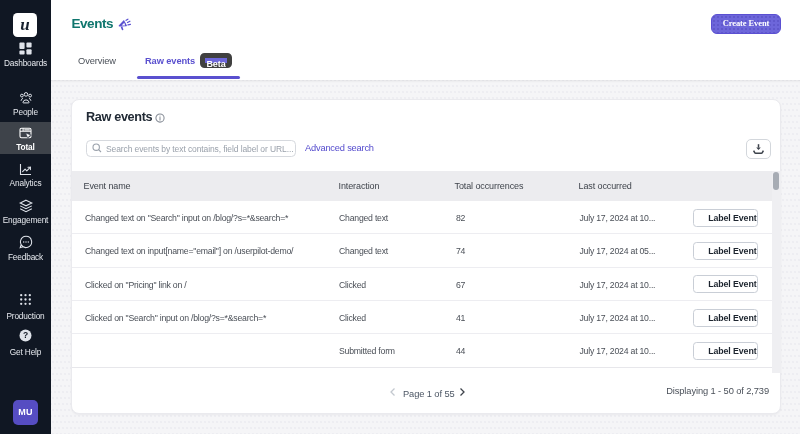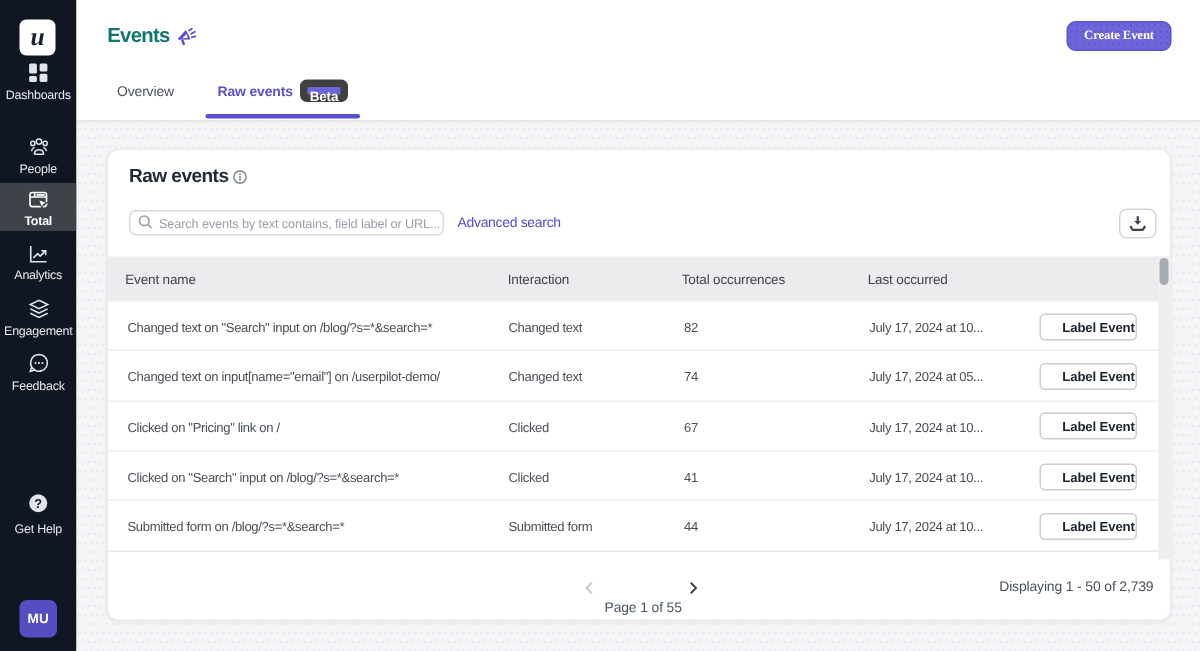--- a/index.html
+++ b/index.html
@@ -64,21 +64,21 @@
   border-radius:3.5px; background:#fff; font-size:8.8px; font-weight:700; color:#1c242e; text-align:right;
   line-height:16.5px; letter-spacing:-0.1px; }
 
 
 #sb-track { left:699.5px; top:70.5px; width:9px; height:202px; background:#efeff2; }
 #sb-thumb { left:701px; top:72px; width:6px; height:18px; background:#a7acb4; border-radius:3px; }
 
 
 #pager { left:0; top:281px; width:710px; height:31px; }
 .chev { position:absolute; top:6px; }
-#pg-text { position:absolute; left:331px; top:19px; font-size:9.3px; color:#4b5563; letter-spacing:-0.1px; }
+#pg-text { position:absolute; left:331px; top:8px; font-size:9.3px; color:#4b5563; letter-spacing:-0.1px; }
 #disp { position:absolute; right:13px; top:4.5px; font-size:9.3px; color:#4a5059; letter-spacing:-0.1px; }
 </style>
 </head>
 <body>
 
 <div id="sidebar" class="abs">
   <div id="logo" class="abs">u</div>
   <div id="sel-band" class="abs"></div>
 
   <div class="nav-item abs" style="top:42px">
@@ -133,20 +133,36 @@
   <div class="nav-item abs" style="top:235px">
     <svg width="14" height="14" viewBox="0 0 14 14" fill="none" stroke="#dfe3ea" stroke-width="1.05">
       <path d="M7 1.3 a5.6 5.6 0 1 1 -4.9 8.3 l-0.9 3 3 -0.9 a5.6 5.6 0 0 1 2.8 -10.4 z"></path>
       <circle cx="4.7" cy="7" r="0.7" fill="#dfe3ea" stroke="none"></circle>
       <circle cx="7" cy="7" r="0.7" fill="#dfe3ea" stroke="none"></circle>
       <circle cx="9.3" cy="7" r="0.7" fill="#dfe3ea" stroke="none"></circle>
     </svg>
     <span class="nav-label">Feedback</span>
   </div>
 
+  <div class="nav-item abs" style="top:292.5px">
+    <svg width="13" height="13" viewBox="0 0 13 13" fill="#dfe3ea">
+      <g>
+        <circle cx="2.2" cy="2.2" r="1.15"></circle>
+          <circle cx="6.5" cy="2.2" r="1.15"></circle>
+          <circle cx="10.8" cy="2.2" r="1.15"></circle>
+        <circle cx="2.2" cy="6.5" r="1.15"></circle>
+          <circle cx="6.5" cy="6.5" r="1.15"></circle>
+          <circle cx="10.8" cy="6.5" r="1.15"></circle>
+        <circle cx="2.2" cy="10.8" r="1.15"></circle>
+          <circle cx="6.5" cy="10.8" r="1.15"></circle>
+          <circle cx="10.8" cy="10.8" r="1.15"></circle>
+      </g>
+    </svg>
+    <span class="nav-label" style="margin-top:5px">Production</span>
+  </div>
 
   <div class="nav-item abs" style="top:328.5px">
     <svg width="13" height="13" viewBox="0 0 13 13">
       <circle cx="6.5" cy="6.5" r="6" fill="#dfe3ea"></circle>
       <text x="6.5" y="9.4" text-anchor="middle" font-size="8.5" font-weight="bold" fill="#101723" font-family="Liberation Sans">?</text>
     </svg>
     <span class="nav-label" style="margin-top:5px">Get Help</span>
   </div>
 
 
@@ -231,21 +247,20 @@
       <div class="label-btn">Label Event</div>
     </div>
     <div class="row">
       <span class="c1">Clicked on "Search" input on /blog/?s=*&amp;search=*</span>
       <span class="c2">Clicked</span>
         <span class="c3">41</span>
       <span class="c4">July 17, 2024 at 10...</span>
       <div class="label-btn">Label Event</div>
     </div>
     <div class="row">
-      <span class="c1">Submitted form on /blog/?s=*&amp;search=*</span>
       <span class="c2">Submitted form</span>
         <span class="c3">44</span>
       <span class="c4">July 17, 2024 at 10...</span>
       <div class="label-btn">Label Event</div>
     </div>
   </div>
 
   <div id="sb-track" class="abs"></div>
   <div id="sb-thumb" class="abs"></div>
 

